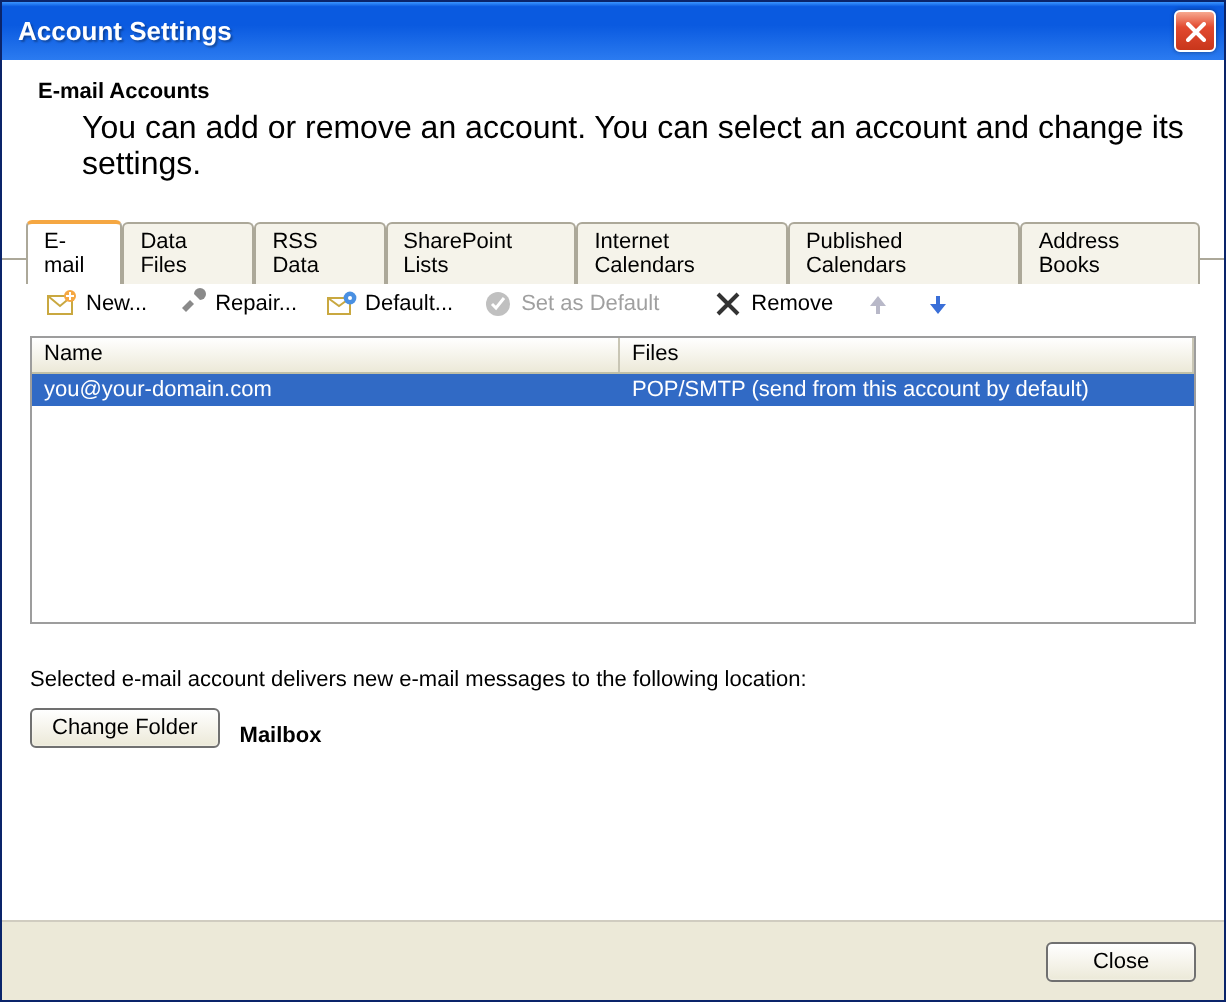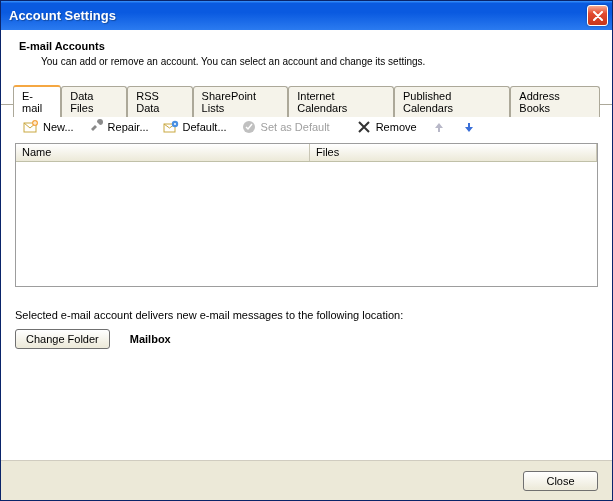--- a/index.html
+++ b/index.html
@@ -51,21 +51,21 @@
   }
   .header {
     padding: 10px 18px 16px 18px;
   }
   .header .h1 {
     font-weight: bold;
     font-size: 11px;
     margin-bottom: 4px;
   }
   .header .sub {
-    font-size: 10px;
+    font-size: 16px;
     margin-left: 22px;
     color: #000;
   }
   .tabs {
     display: flex;
     align-items: flex-end;
     padding: 0 12px;
     border-bottom: 1px solid #aca899;
     margin-bottom: 0;
     position: relative;
@@ -146,22 +146,22 @@
   .cell { padding: 1px 6px; overflow: hidden; white-space: nowrap; }
   .cell.name { width: 294px; }
   .cell.type { flex:1; }
   .deliver {
     margin-top: 22px;
     font-size: 11px;
   }
   .cfbtn-row {
     margin-top: 8px;
     display: flex;
-    align-items: center;
-    gap: 20px;
+    align-items: flex-end;
+    gap: 10px;
   }
   .xpbutton {
     border: 1px solid #707070;
     background: linear-gradient(to bottom, #fff, #ece9d8);
     border-radius: 3px;
     padding: 3px 10px;
     font-size: 11px;
     font-family: Tahoma, Arial, sans-serif;
     min-width: 70px;
     text-align: center;
@@ -276,20 +276,24 @@
             </svg>
           </span>
         </div>
       </div>
 
       <div class="listview">
         <div class="colheaders">
           <div class="colh name">Name</div>
           <div class="colh type">Files</div>
         </div>
+        <div class="row selected">
+          <div class="cell name">you@your-domain.com</div>
+          <div class="cell type">POP/SMTP (send from this account by default)</div>
+        </div>
       </div>
 
       <div class="deliver">Selected e-mail account delivers new e-mail messages to the following location:</div>
 
       <div class="cfbtn-row">
         <button class="xpbutton">Change Folder</button>
         <span class="mailboxlabel">Mailbox</span>
       </div>
 
     </div>

